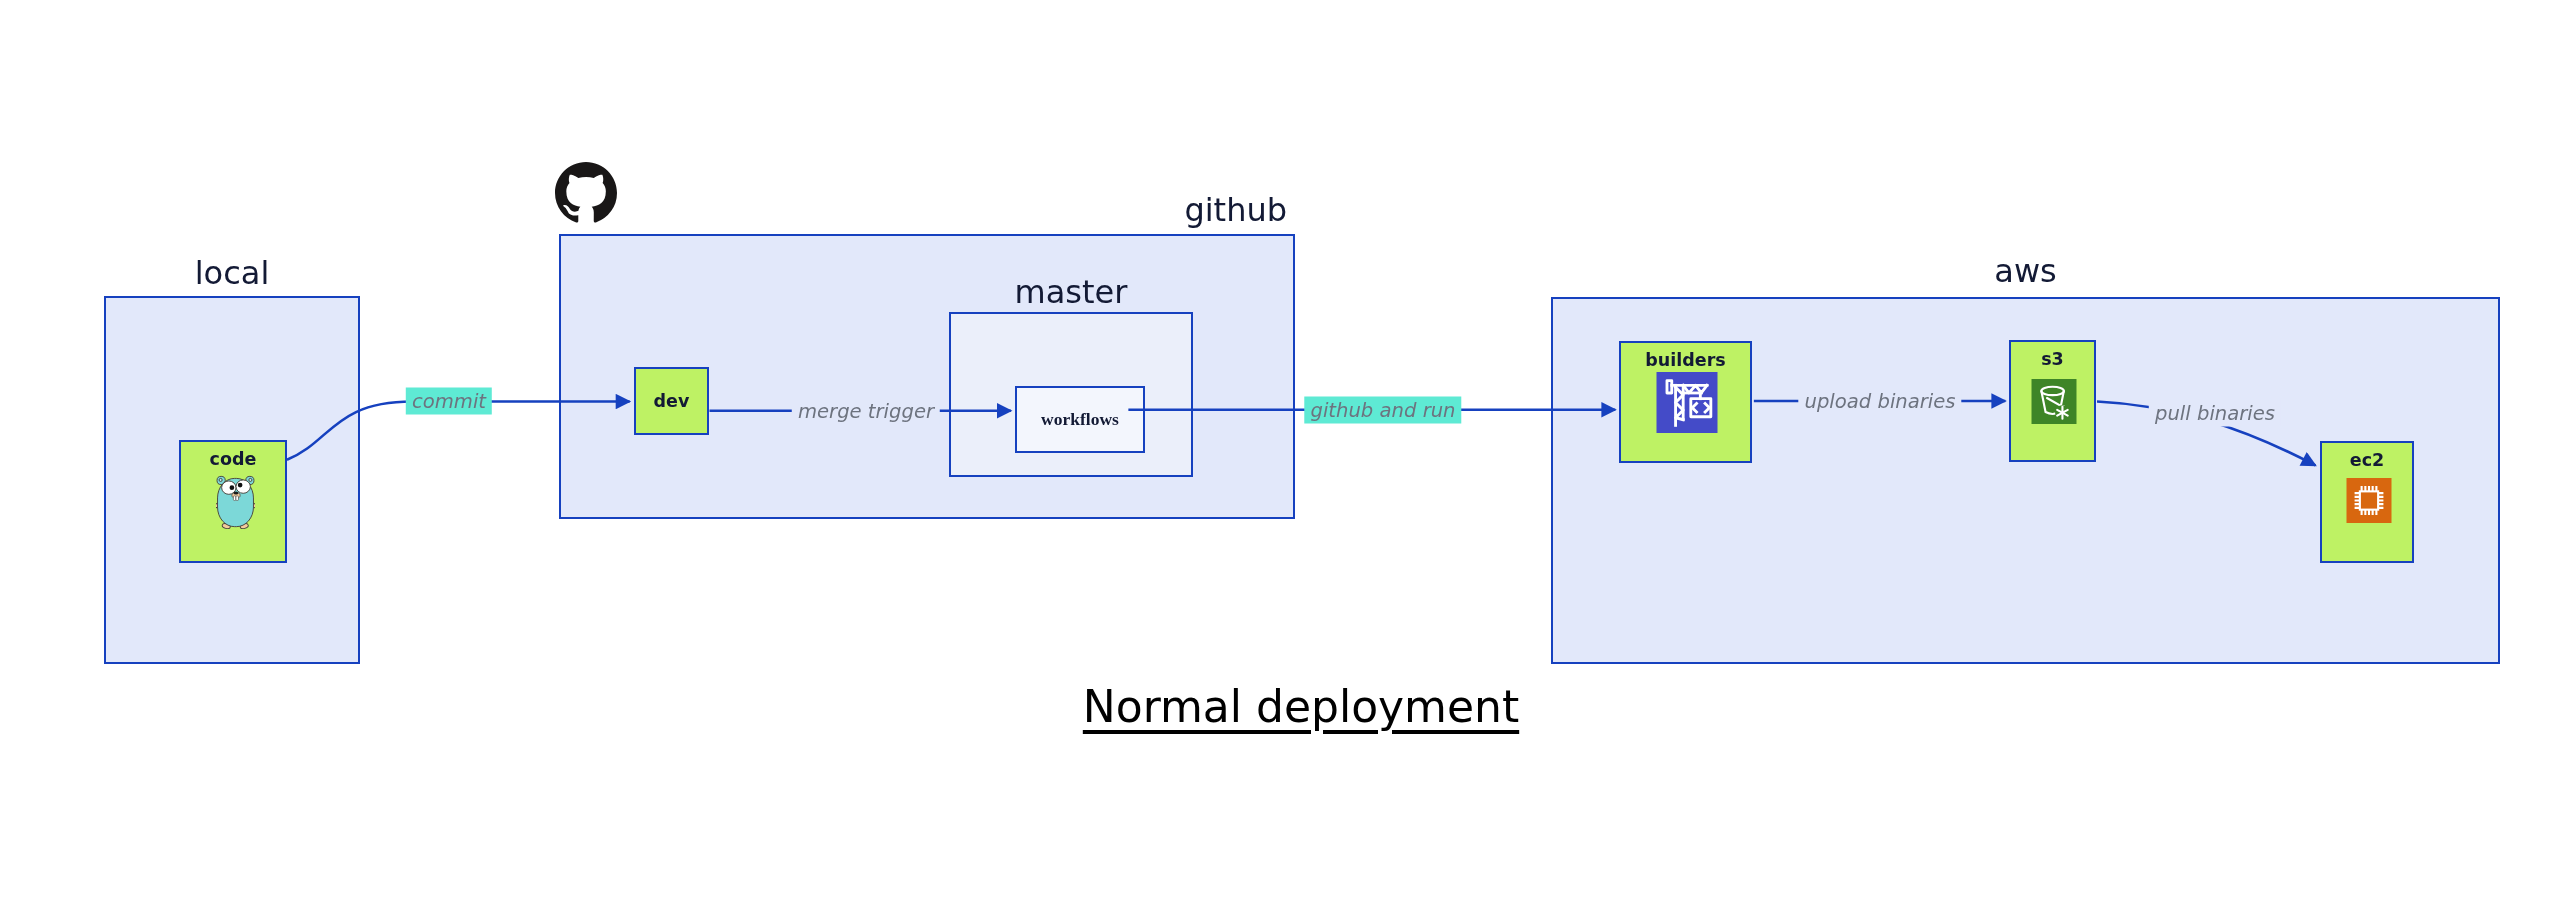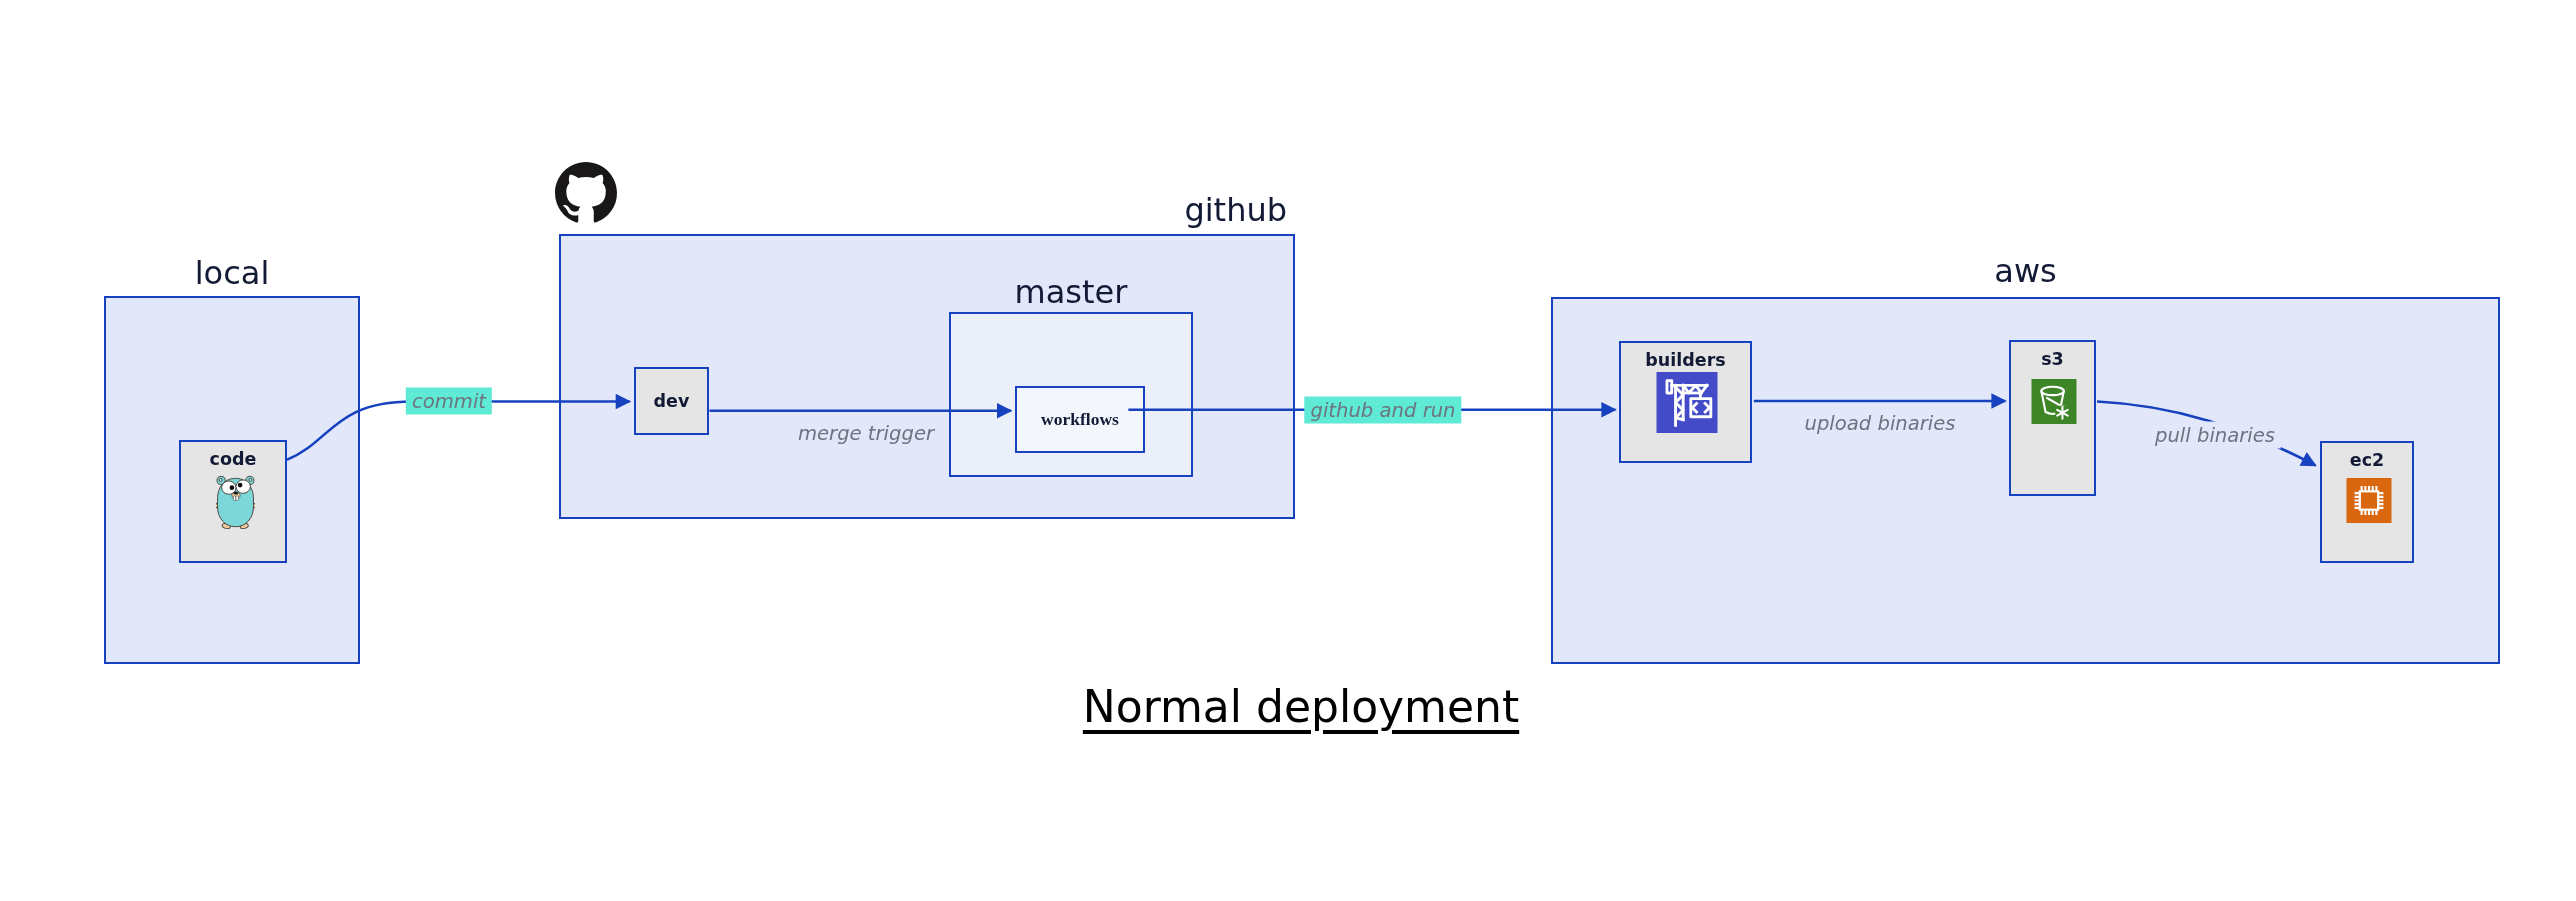--- a/index.html
+++ b/index.html
@@ -2,33 +2,33 @@
 <html style="font-size:8.2px"><head>
 <meta charset="utf-8">
 <style>
   html,body{margin:0;padding:0;background:#ffffff;}
   .canvas{
     position:relative;width:2604px;height:902px;background:#ffffff;
     font-family:"DejaVu Sans","Liberation Sans",sans-serif;overflow:hidden;
   }
   .container{position:absolute;border:2.6px solid #1641BF;background:#E2E8FA;box-sizing:border-box;}
   .container.nested{background:#EBEFFA;}
-  .node{position:absolute;border:2.6px solid #1641BF;background:#e5e5e5;box-sizing:border-box;}
+  .node{position:absolute;border:2.6px solid #1641BF;background:#bef264;box-sizing:border-box;}
   .node.lvl2{background:#F3F6FD;}
   .node.center{display:flex;align-items:center;justify-content:center;}
   .node-title{font-weight:bold;font-size:17.5px;color:#131A35;text-align:center;width:100%;}
   .node-title.toprow{position:absolute;top:7.2px;left:0;}
   .container-label{position:absolute;font-size:32px;color:#131A35;white-space:nowrap;line-height:36px;}
   .edge-layer{position:absolute;left:0;top:0;pointer-events:none;}
   .edge-label{
     position:absolute;transform:translate(-50%,-50%);font-style:italic;font-size:19.6px;
     color:#6D737F;padding:0 6.2px;white-space:nowrap;line-height:27px;
   }
   .bg-white{background:#5eead4;}
-  .bg-lav{background:#E2E8FA;margin-top:22px;}
+  .bg-lav{background:#E2E8FA;}
   .diagram-title{
     position:absolute;left:992px;top:681px;width:618px;text-align:center;
     font-size:44px;font-weight:500;color:#000000;
     text-decoration:underline;text-decoration-thickness:3.6px;text-underline-offset:8.2px;
     white-space:nowrap;
   }
   .icon-abs{position:absolute;}
 </style>
 </head>
 <body>
@@ -101,21 +101,21 @@
         <path d="M28 22 H47"></path>
         <path d="M28 14 L34 22 L41 14 L47 22 L53 14"></path>
         <path d="M46 22 V28"></path>
         <rect x="36" y="28" width="21" height="19"></rect>
         <path d="M42 33 l-4.5 4.5 4.5 4.5"></path>
         <path d="M51 33 l4.5 4.5 -4.5 4.5"></path>
       </g>
     </svg>
   </div>
 
-  <div class="node" style="left:2009px;top:340px;width:87px;height:156px;">
+  <div class="node" style="left:2009px;top:340px;width:87px;height:122px;">
     <div class="node-title toprow">s3</div>
     <svg class="icon-abs" style="left:19.6px;top:37px;" width="46" height="45" viewBox="0 0 64 64">
       <rect width="64" height="64" fill="#3E8527"></rect>
       <g stroke="#ffffff" stroke-width="3" fill="none" stroke-linecap="round">
         <ellipse cx="30" cy="17" rx="16" ry="6"></ellipse>
         <path d="M14 17 L20 47 Q30 52.5 40 47 L46 17"></path>
         <path d="M22 27 L43 39"></path>
       </g>
       <circle cx="45" cy="40" r="3" fill="#ffffff"></circle>
       <circle cx="44" cy="48" r="10.5" fill="#3E8527"></circle>

